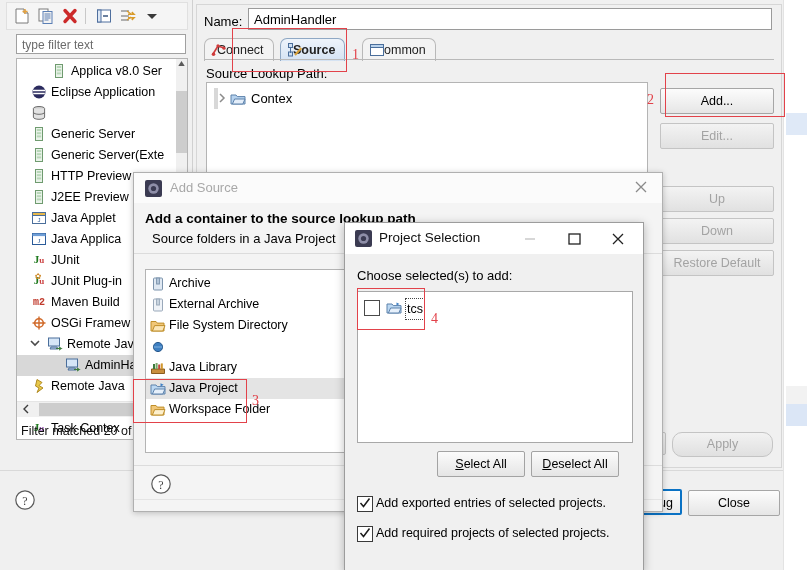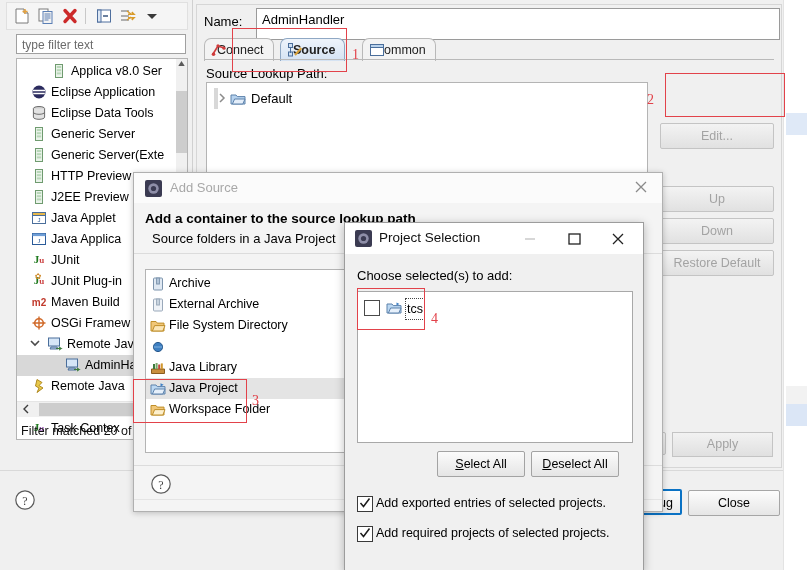--- a/index.html
+++ b/index.html
@@ -35,21 +35,21 @@
   .tree-row .tlabel{position:absolute;top:0;white-space:nowrap;}
   .tree-row.sel{background:#d8d8d8;}
   #tree-vscroll{position:absolute;right:0;top:0;width:11px;height:230px;background:#f0f0f0;}
   #tree-vthumb{position:absolute;right:0;top:32px;width:11px;height:62px;background:#cdcdcd;}
   #tree-hscroll{position:absolute;left:0;bottom:22px;width:170px;height:15px;background:#f0f0f0;border-top:1px solid #e5e5e5;}
   #tree-hthumb{position:absolute;left:22px;top:1px;width:120px;height:13px;background:#cdcdcd;}
   #filter-matched{position:absolute;left:4px;bottom:1px;font-size:12.5px;color:#111;white-space:nowrap;}
 
   
   #name-label{left:204px;top:14px;font-size:13px;}
-  #name-field{left:256px;top:8px;width:524px;height:32px;background:#fff;border:1px solid #9a9a9a;
+  #name-field{left:248px;top:8px;width:524px;height:22px;background:#fff;border:1px solid #9a9a9a;
      font-size:13px;line-height:22px;padding-left:5px;box-sizing:border-box;}
 
   
   #tabstrip{left:204px;top:38px;width:570px;height:22px;}
   .tab{position:absolute;top:0;height:22px;line-height:22px;font-size:12.5px;padding:0 9px 0 12px;
        border:1px solid #b9b9b9;border-bottom:none;border-radius:7px 7px 0 0;background:#f3f3f3;color:#222;white-space:nowrap;}
   .tab.active{background:linear-gradient(#eef4fb,#d5e3f3);border-color:#8fa8c4;font-weight:bold;}
   .tabicon{position:absolute;left:6px;top:3px;width:16px;height:16px;}
 
   #tabs-underline{left:204px;top:59px;width:570px;height:1px;background:#b9b9b9;}
@@ -59,21 +59,21 @@
   #slp-row{left:214px;top:88px;height:21px;line-height:21px;font-size:13px;}
   #slp-arrow{left:216px;top:91px;}
 
   
   .rbtn{position:absolute;left:660px;width:112px;height:24px;font-size:12.5px;text-align:center;line-height:24px;
         background:linear-gradient(#fcfcfc,#e6e6e6);border:1px solid #a6a6a6;border-radius:2px;color:#000;}
   .rbtn.dis{color:#a3a3a3;background:linear-gradient(#f3f3f3,#e1e1e1);border-color:#c4c4c4;}
 
   
   #apply-btn{left:672px;top:432px;width:99px;height:23px;line-height:23px;text-align:center;font-size:12.5px;
-     color:#a3a3a3;background:linear-gradient(#f2f2f2,#e0e0e0);border:1px solid #c4c4c4;border-radius:0;}
+     color:#a3a3a3;background:linear-gradient(#f2f2f2,#e0e0e0);border:1px solid #c4c4c4;border-radius:10px;}
   #revert-btn{left:610px;top:432px;width:56px;height:23px;background:linear-gradient(#f2f2f2,#e0e0e0);
      border:1px solid #c4c4c4;border-radius:2px;color:#a3a3a3;font-size:12.5px;text-align:right;line-height:23px;padding-right:4px;box-sizing:border-box;}
   #config-box{left:196px;top:4px;width:584px;height:462px;border:1px solid #d6d6d6;}
   #divider-v{left:192px;top:0px;width:1px;height:470px;background:#d0d0d0;}
 
   #debug-btn{left:630px;top:489px;width:52px;height:26px;line-height:24px;text-align:right;padding-right:7px;box-sizing:border-box;
      font-size:12.5px;background:linear-gradient(#fdfdfd,#e9e9e9);border:2px solid #0a72c4;border-radius:2px;}
   #close-btn{left:688px;top:490px;width:90px;height:24px;line-height:24px;text-align:center;font-size:12.5px;
      background:linear-gradient(#fcfcfc,#e6e6e6);border:1px solid #a6a6a6;border-radius:2px;}
   #root-help{left:14px;top:489px;width:22px;height:22px;}
@@ -204,21 +204,20 @@
           <span class="tlabel" style="left:34px">Eclipse Application</span>
         </div>
         <div class="tree-row">
           <span class="ticon" style="left:14px;display:flex;align-items:center;justify-content:center;">
             <svg width="16" height="16" viewBox="0 0 16 16">
               <ellipse cx="8" cy="3.6" rx="5.6" ry="2.1" fill="#cfcfcf" stroke="#6d6d6d"></ellipse>
                 <path d="M2.4 3.6v8.6c0 1.2 2.5 2.1 5.6 2.1s5.6-.9 5.6-2.1V3.6" fill="#e2e2e2" stroke="#6d6d6d"></path>
                 <path d="M2.4 7.2c0 1.2 2.5 2.1 5.6 2.1s5.6-.9 5.6-2.1" fill="none" stroke="#6d6d6d"></path>
             </svg>
           </span>
-          <span class="tlabel" style="left:34px">Eclipse Data Tools</span>
         </div>
         <div class="tree-row">
           <span class="ticon" style="left:14px;display:flex;align-items:center;justify-content:center;">
             <svg width="16" height="16" viewBox="0 0 16 16">
               <rect x="4.5" y="1.5" width="7" height="13" fill="#eaf3ea" stroke="#6f9b6f"></rect>
                 <rect x="5.8" y="3" width="4.4" height="2" fill="#b9d7b9"></rect>
                 <rect x="5.8" y="6.2" width="4.4" height="2" fill="#b9d7b9"></rect>
                 <rect x="5.8" y="9.4" width="4.4" height="2" fill="#b9d7b9"></rect>
             </svg>
           </span>
@@ -287,21 +286,21 @@
         <div class="tree-row">
           <span class="ticon" style="left:14px;display:flex;align-items:center;justify-content:center;">
             <span style="font-size:11px;font-family:'Liberation Serif',serif;position:relative;">
                 <span style="color:#1f7a1f;font-weight:bold;">J</span><span style="color:#c44;font-weight:bold;font-size:9px;">u</span>
                 <span style="position:absolute;left:1px;top:-4px;color:#d08a2a;font-size:8px;">✿</span></span>
           </span>
           <span class="tlabel" style="left:34px">JUnit Plug-in</span>
         </div>
         <div class="tree-row">
           <span class="ticon" style="left:14px;display:flex;align-items:center;justify-content:center;">
-            <span style="font-size:10px;color:#c0392b;font-weight:bold;font-family:Liberation Sans, sans-serif;">m2</span>
+            <span style="font-size:10px;color:#c0392b;font-weight:bold;font-family:Liberation Mono, monospace;">m2</span>
           </span>
           <span class="tlabel" style="left:34px">Maven Build</span>
         </div>
         <div class="tree-row">
           <span class="ticon" style="left:14px;display:flex;align-items:center;justify-content:center;">
             <svg width="16" height="16" viewBox="0 0 16 16">
               <circle cx="8" cy="8" r="4.3" fill="none" stroke="#d06a2a" stroke-width="1.6"></circle>
                 <path d="M8 1.5v13M1.5 8h13" stroke="#d06a2a" stroke-width="1.4"></path>
             </svg>
           </span>
@@ -428,23 +427,24 @@
         <path d="M4 3l4 4-4 4" fill="none" stroke="#8c8c8c" stroke-width="1.5"></path>
       </svg>
   </div>
   <div class="abs" id="slp-row" style="background:#d8d8d8;padding-right:4px;">
     <span style="position:absolute;left:16px;top:3px;width:16px;height:16px;">
       <svg width="16" height="16" viewBox="0 0 16 16">
         <path d="M1 4h5l1.3 1.6H15V13H1z" fill="#b7d3ef" stroke="#5d82ab"></path>
         <path d="M2.4 13l2.2-5H15l-2.2 5z" fill="#e4eefa" stroke="#5d82ab"></path>
       </svg>
     </span>
-    <span style="position:absolute;left:37px;top:0;">Default</span>
-  </div>
-
+    <span style="position:absolute;left:37px;top:0;">Contex</span>
+  </div>
+
+  <div class="rbtn" style="top:88px">Add...</div>
   <div class="rbtn dis" style="top:123px">Edit...</div>
   <div class="rbtn dis" style="top:186px">Up</div>
   <div class="rbtn dis" style="top:218px">Down</div>
   <div class="rbtn dis" style="top:250px">Restore Default</div>
 
   <div class="abs" id="revert-btn">t</div>
   <div class="abs" id="apply-btn">Apply</div>
 
   <div class="abs" id="root-bottom-sep"></div>
   <div class="abs" id="debug-btn">ug</div>

